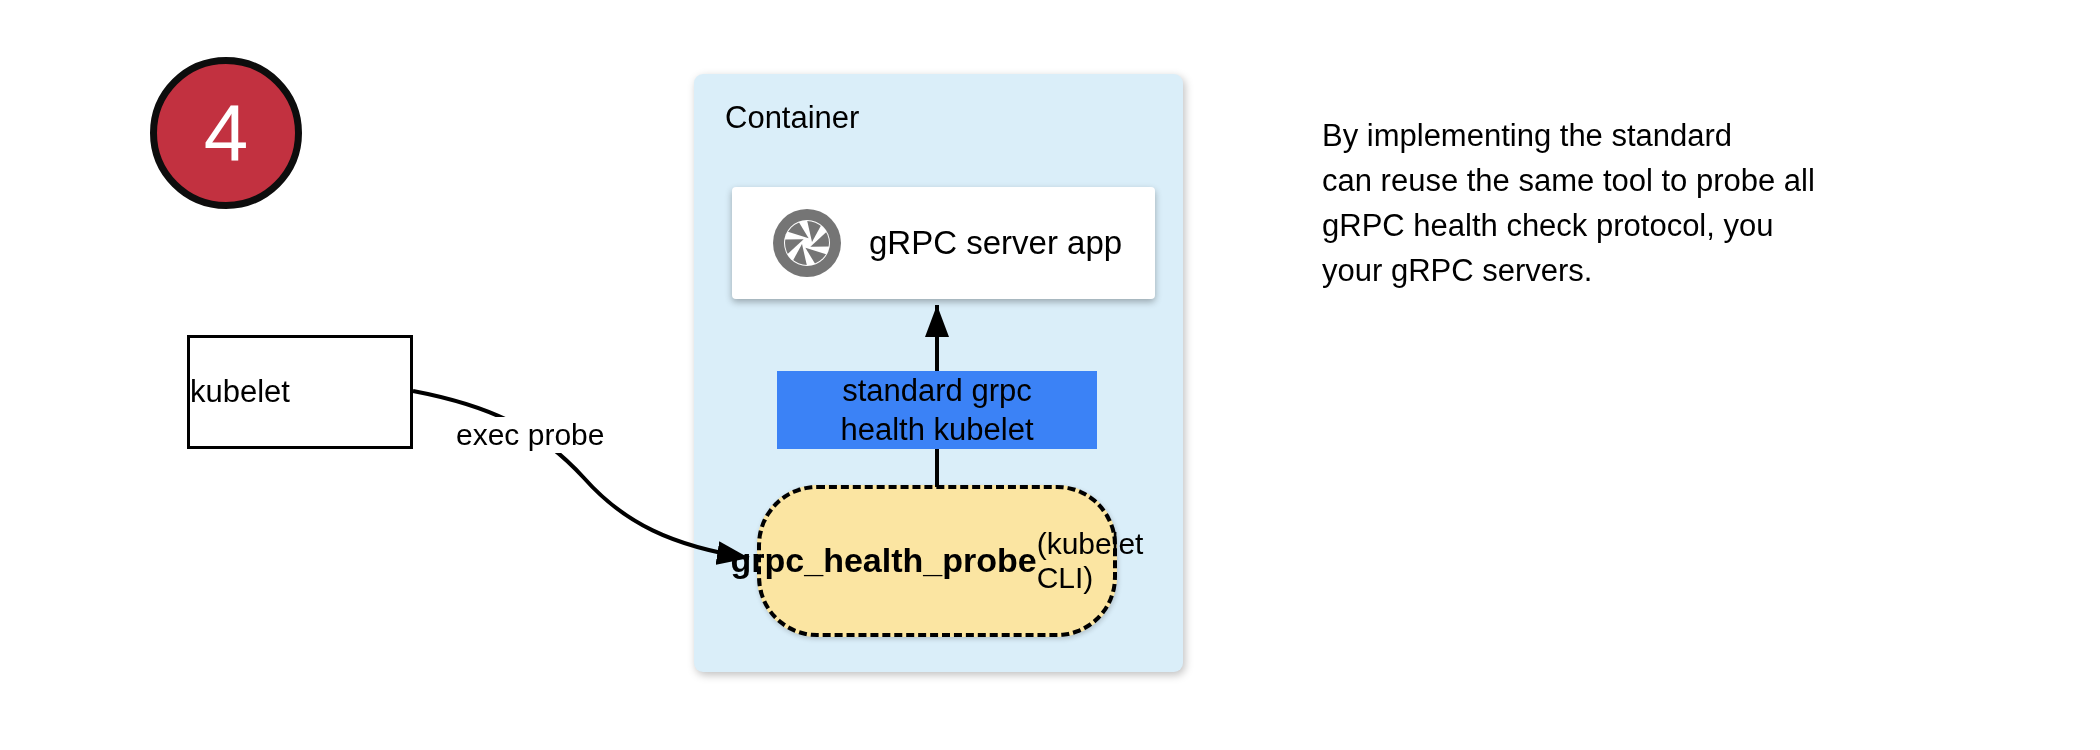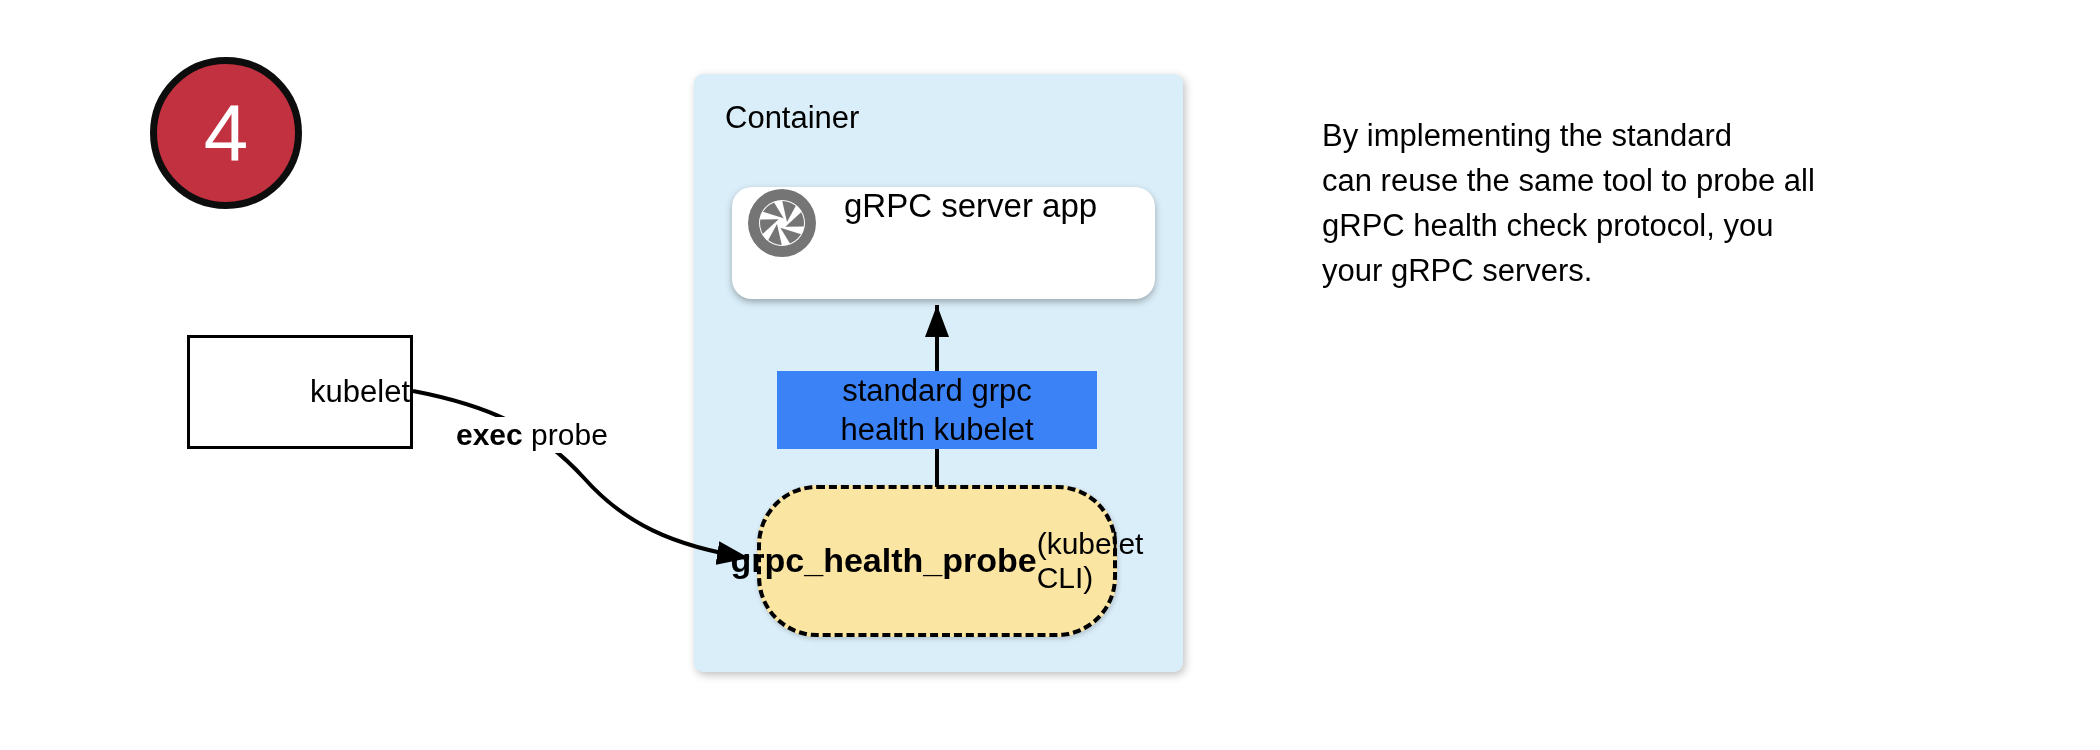--- a/index.html
+++ b/index.html
@@ -45,21 +45,21 @@
     position: absolute;
     left: 187px;
     top: 335px;
     width: 226px;
     height: 114px;
     box-sizing: border-box;
     background: #ffffff;
     border: 3px solid #000000;
     display: flex;
     align-items: center;
-    justify-content: flex-end;
+    justify-content: flex-start;
     font-size: 31px;
     z-index: 2;
   }
 
   
   .container-panel {
     position: absolute;
     left: 694px;
     top: 74px;
     width: 489px;
@@ -78,24 +78,25 @@
 
   
   .server-box {
     position: absolute;
     left: 732px;
     top: 187px;
     width: 423px;
     height: 112px;
     box-sizing: border-box;
     background: #ffffff;
-    border-radius: 20px;
+    border-radius: 4px;
     box-shadow: 0 3px 7px rgba(0,0,0,0.30);
     display: flex;
-    padding-left: 14px;
+    align-items: center;
+    padding-left: 39px;
     gap: 26px;
     z-index: 2;
   }
   .server-box .label {
     font-size: 33px;
   }
   .aperture { width: 72px; height: 72px; flex: 0 0 72px; }
 
   
   .probe-pill {
@@ -148,21 +149,21 @@
   .exec-label {
     position: absolute;
     left: 450px;
     top: 417px;
     font-size: 30px;
     background: #ffffff;
     padding: 1px 6px;
     z-index: 4;
     white-space: nowrap;
   }
-  .exec-label .b { font-weight: bold; }
+  .exec-label .b { font-weight: normal; }
 
   
   .description {
     position: absolute;
     left: 1322px;
     top: 113px;
     font-size: 31px;
     line-height: 45px;
     z-index: 2;
     white-space: nowrap;

